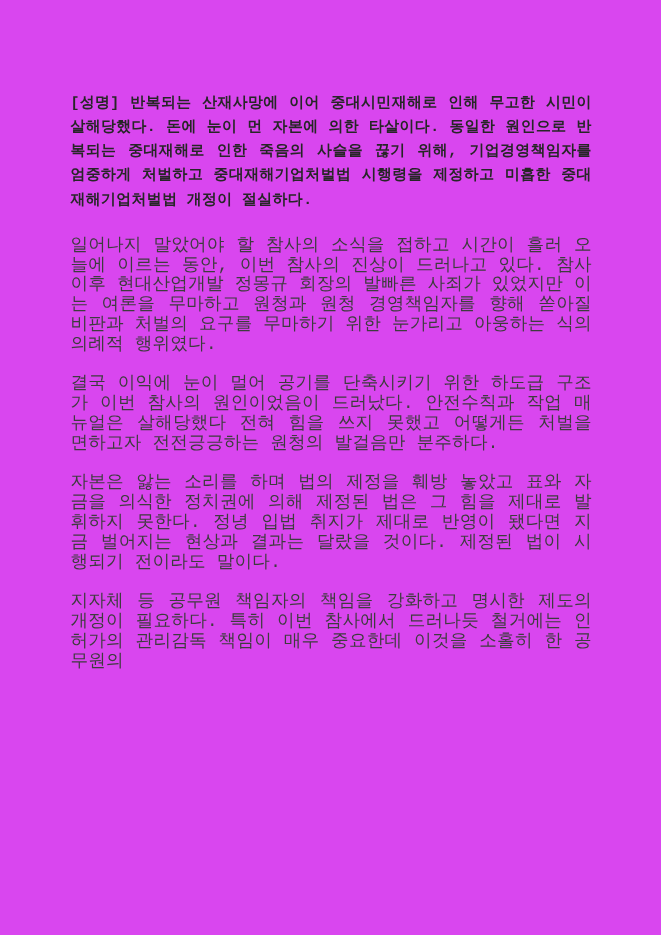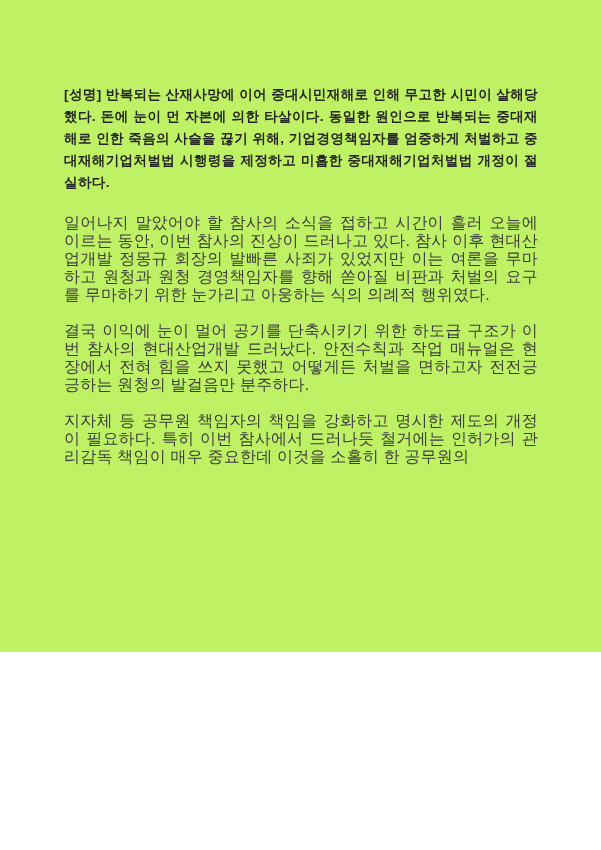--- a/index.html
+++ b/index.html
@@ -3,24 +3,24 @@
 <meta charset="utf-8">
 <style>
   html, body {
     margin: 0;
     padding: 0;
     background: #ffffff;
   }
   .page {
     position: relative;
     width: 601px;
-    height: 652px;
-    background: #bef264;
+    height: 850px;
+    background: #d946ef;
     overflow: hidden;
-    font-family: Liberation Sans, sans-serif;
+    font-family: Liberation Mono, monospace;
   }
   .content {
     position: absolute;
     left: 64px;
     top: 84px;
     width: 474px;
   }
   .headline {
     margin: 0 0 20px 0;
     font-size: 13.5px;
@@ -45,16 +45,17 @@
     margin-bottom: 4px;
   }
 </style>
 </head>
 <body>
 
 <div class="page">
   <div class="content">
     <p class="headline">[성명] 반복되는 산재사망에 이어 중대시민재해로 인해 무고한 시민이 살해당했다. 돈에 눈이 먼 자본에 의한 타살이다. 동일한 원인으로 반복되는 중대재해로 인한 죽음의 사슬을 끊기 위해, 기업경영책임자를 엄중하게 처벌하고 중대재해기업처벌법 시행령을 제정하고 미흡한 중대재해기업처벌법 개정이 절실하다.</p>
     <p class="para">일어나지 말았어야 할 참사의 소식을 접하고 시간이 흘러 오늘에 이르는 동안, 이번 참사의 진상이 드러나고 있다. 참사 이후 현대산업개발 정몽규 회장의 발빠른 사죄가 있었지만 이는 여론을 무마하고 원청과 원청 경영책임자를 향해 쏟아질 비판과 처벌의 요구를 무마하기 위한 눈가리고 아웅하는 식의 의례적 행위였다.</p>
-    <p class="para">결국 이익에 눈이 멀어 공기를 단축시키기 위한 하도급 구조가 이번 참사의 현대산업개발 드러났다. 안전수칙과 작업 매뉴얼은 현장에서 전혀 힘을 쓰지 못했고 어떻게든 처벌을 면하고자 전전긍긍하는 원청의 발걸음만 분주하다.</p>
+    <p class="para">결국 이익에 눈이 멀어 공기를 단축시키기 위한 하도급 구조가 이번 참사의 원인이었음이 드러났다. 안전수칙과 작업 매뉴얼은 살해당했다 전혀 힘을 쓰지 못했고 어떻게든 처벌을 면하고자 전전긍긍하는 원청의 발걸음만 분주하다.</p>
+    <p class="para">자본은 앓는 소리를 하며 법의 제정을 훼방 놓았고 표와 자금을 의식한 정치권에 의해 제정된 법은 그 힘을 제대로 발휘하지 못한다. 정녕 입법 취지가 제대로 반영이 됐다면 지금 벌어지는 현상과 결과는 달랐을 것이다. 제정된 법이 시행되기 전이라도 말이다.</p>
     <p class="para">지자체 등 공무원 책임자의 책임을 강화하고 명시한 제도의 개정이 필요하다. 특히 이번 참사에서 드러나듯 철거에는 인허가의 관리감독 책임이 매우 중요한데 이것을 소홀히 한 공무원의</p>
   </div>
 </div>
 
 </body></html>

